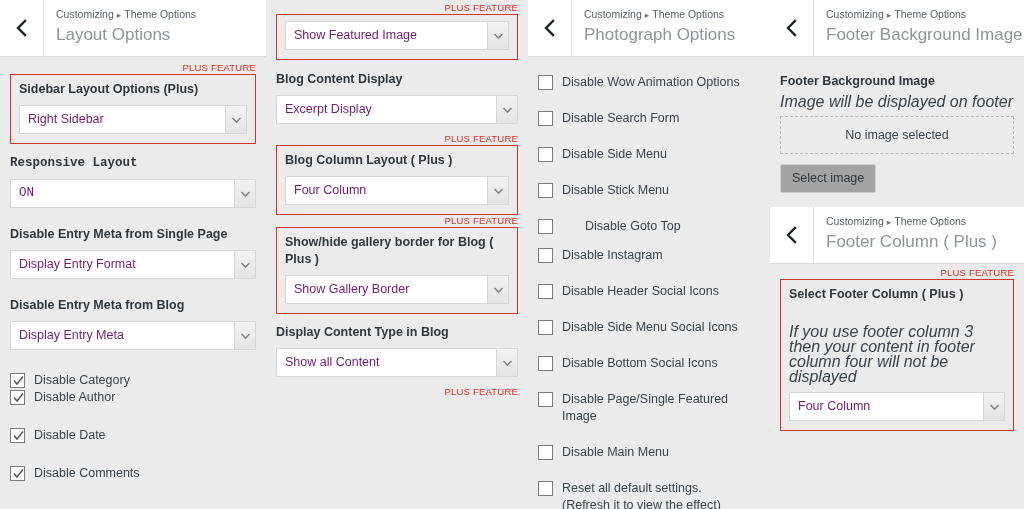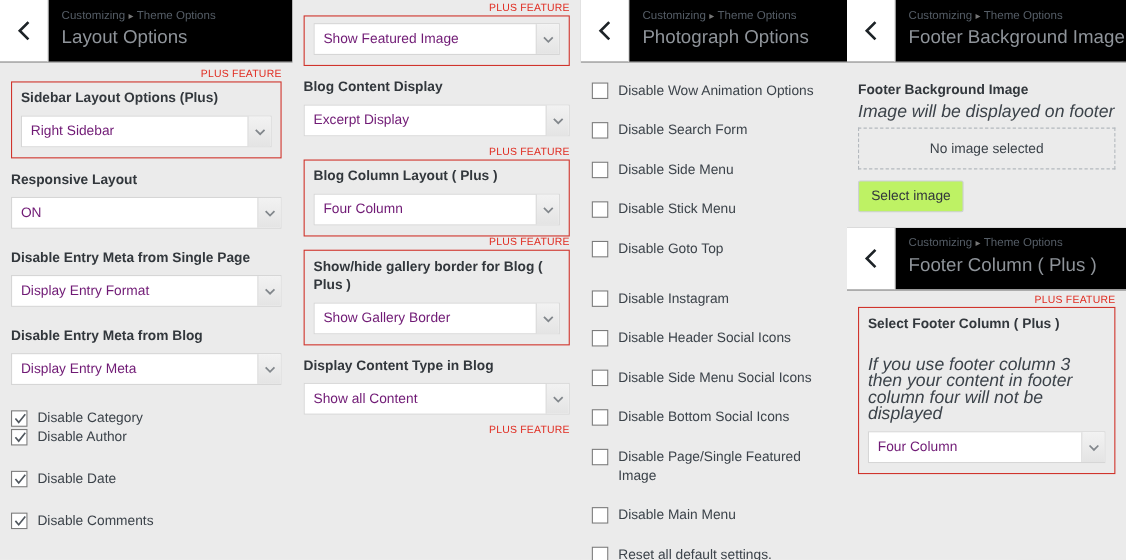--- a/index.html
+++ b/index.html
@@ -20,21 +20,21 @@
   .panel {
     position: absolute;
     background: #ebebeb;
     overflow: hidden;
   }
 
   
   .pheader {
     position: relative;
     height: 57px;
-    background: #000000;
+    background: #ffffff;
     display: flex;
     align-items: stretch;
     border-bottom: 1px solid #dddddd;
   }
   .pheader .backbtn {
     width: 44px;
     flex: 0 0 44px;
     border-right: 1px solid #dddddd;
     display: flex;
     align-items: center;
@@ -168,21 +168,21 @@
     background: transparent;
     display: flex;
     align-items: center;
     justify-content: center;
     font-size: 12.5px;
     color: #3c434a;
   }
   .btn {
     display: inline-block;
     margin-top: 10px;
-    background: #bef264;
+    background: #a3a3a3;
     border: 1px solid #ccd0d4;
     border-radius: 2px;
     padding: 5px 11px 6px 11px;
     font-size: 12.5px;
     color: #32373c;
     line-height: 16px;
     cursor: pointer;
   }
 </style>
 </head>
@@ -216,21 +216,21 @@
         <div class="sel">
           <div class="selval">Right Sidebar</div>
           <div class="arrow">
             <svg width="11" height="8" viewBox="0 0 11 8">
               <polyline points="1.5,2 5.5,6 9.5,2" fill="none" stroke="#82878c" stroke-width="1.6"></polyline>
             </svg>
           </div>
         </div>
       </div>
 
-      <div class="group normal" style="padding-top:11px;">
+      <div class="group normal" style="padding-top:11px;font-family:Liberation Mono, monospace;">
         <div class="flabel">Responsive Layout</div>
         <div class="sel">
           <div class="selval">ON</div>
           <div class="arrow">
             <svg width="11" height="8" viewBox="0 0 11 8">
               <polyline points="1.5,2 5.5,6 9.5,2" fill="none" stroke="#82878c" stroke-width="1.6"></polyline>
             </svg>
           </div>
         </div>
       </div>
@@ -396,21 +396,21 @@
         <span class="cblabel">Disable Search Form</span>
       </div>
       <div class="cbrow" style="margin-bottom:19px;">
         <span class="cbox"></span>
         <span class="cblabel">Disable Side Menu</span>
       </div>
       <div class="cbrow" style="margin-bottom:19px;">
         <span class="cbox"></span>
         <span class="cblabel">Disable Stick Menu</span>
       </div>
-      <div class="cbrow" style="margin-bottom:28px;">
+      <div class="cbrow" style="margin-bottom:12px;gap:23px;">
         <span class="cbox"></span>
         <span class="cblabel">Disable Goto Top</span>
       </div>
       <div class="cbrow" style="margin-bottom:19px;">
         <span class="cbox"></span>
         <span class="cblabel">Disable Instagram</span>
       </div>
       <div class="cbrow" style="margin-bottom:19px;">
         <span class="cbox"></span>
         <span class="cblabel">Disable Header Social Icons</span>

